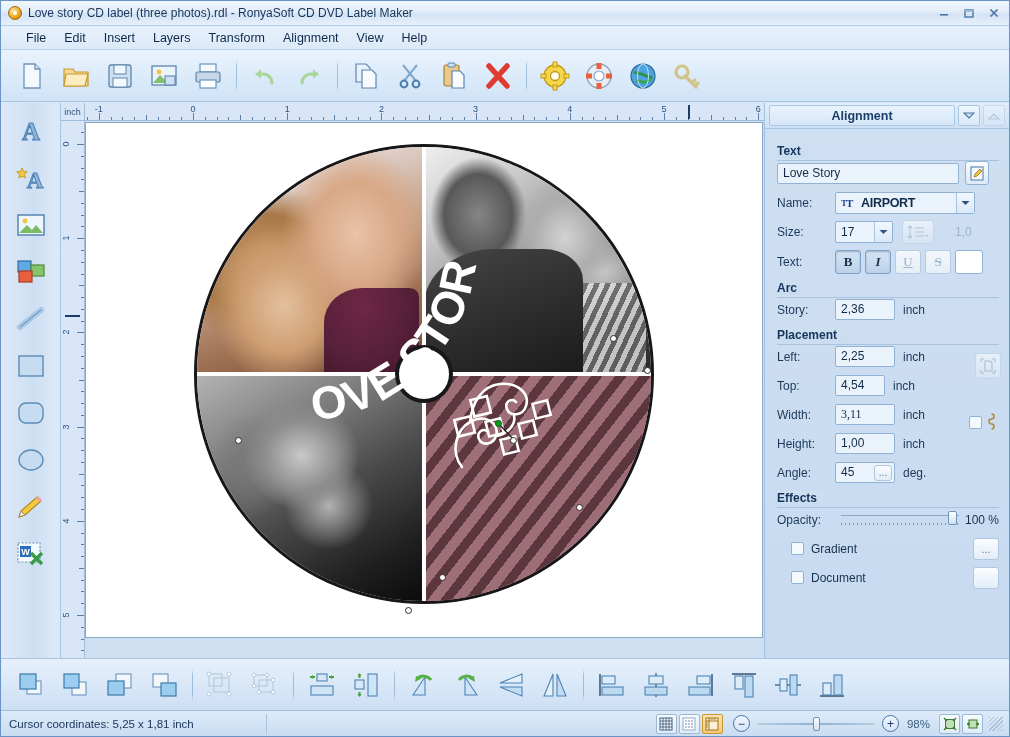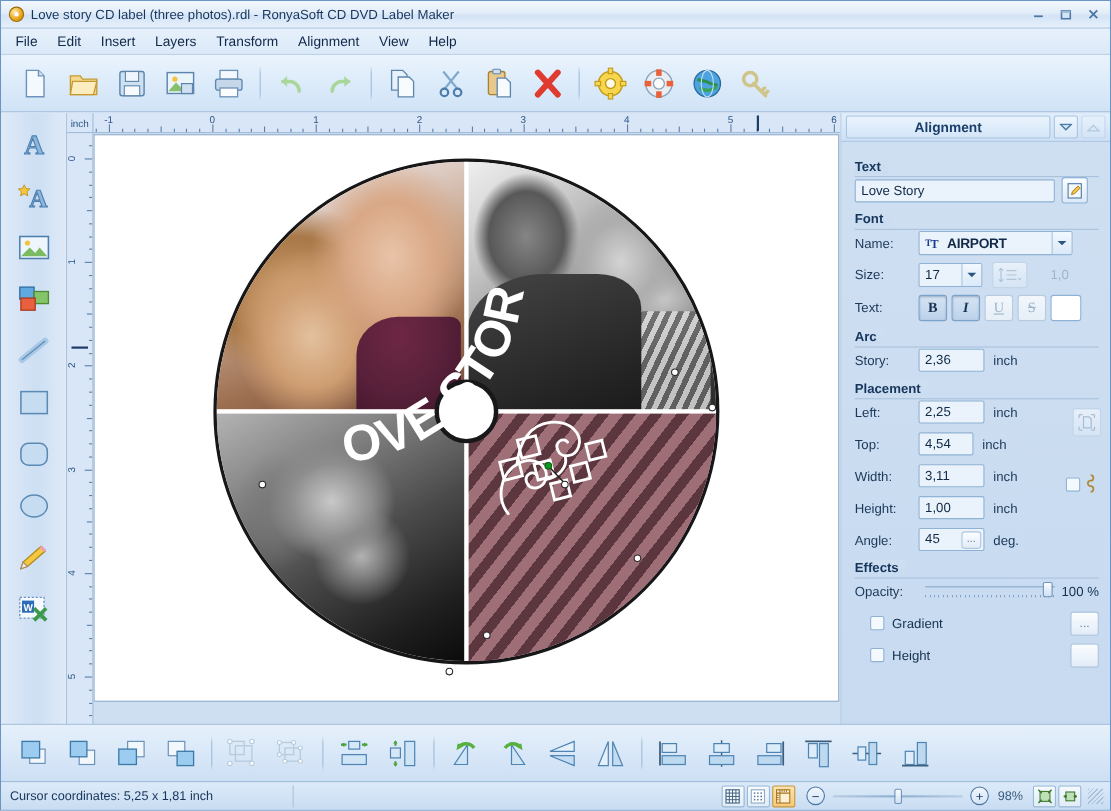--- a/index.html
+++ b/index.html
@@ -24,21 +24,21 @@
     border-radius: 50%; border: 1px solid #9d6a05; }
   .app-icon .hole { position: absolute; left: 6px; top: 6px; width: 4px; height: 4px;
     background: #fdfdfd; border-radius: 50%; }
   .title-text { font-size: 12px; color: #16355c; white-space: nowrap; }
   .wbtns { position: absolute; right: 4px; top: 3px; display: flex; gap: 3px; }
   .wbtn { width: 22px; height: 17px; display: flex; align-items: center;
     justify-content: center; color: #2c5584; font-size: 12px; }
   .wbtn svg { display: block; }
 
   
-  .menubar { height: 24px; display: flex; align-items: center; padding-left: 4px;
+  .menubar { height: 24px; display: flex; align-items: center; padding-left: 16px;
     background: linear-gradient(#e7f1fc, #dbe9f8);
     border-bottom: 1px solid #bdd3e9; }
   .menu-item { padding: 3px 9px; font-size: 12.5px; color: #10294a; cursor: default; }
 
   
   .toolbar { height: 52px; display: flex; align-items: center; padding-left: 10px;
     gap: 2px; background: linear-gradient(#eaf3fd 0%, #dcebfa 50%, #d0e3f6 100%);
     border-bottom: 1px solid #a8c4e0; }
   .tb-btn { width: 42px; height: 42px; display: flex; align-items: center;
     justify-content: center; border-radius: 3px; }
@@ -682,23 +682,20 @@
         <div class="row">
           <div class="fld" style="width:182px;">Love Story</div>
           <div class="ico-btn" style="margin-left:6px;">
             <svg width="15" height="15" viewBox="0 0 15 15">
                 <rect x="1" y="1" width="12" height="13" fill="#f4f9fe" stroke="#4b79a6" stroke-width="1"></rect>
                 <path d="M4 11l1-3 5-5 2 2-5 5z" fill="#f5c342" stroke="#9a7716" stroke-width=".8"></path>
               </svg>
           </div>
         </div>
 
-        <div class="group-title">
-          <i>Font</i><span class="line"></span>
-        </div>
         <div class="row">
           <label>Name:</label>
           <div class="combo" style="width:140px;">
             <div class="val">
               <svg width="16" height="13" viewBox="0 0 16 13">
                   <text x="0" y="10" font-size="9" font-weight="bold" fill="#1b3f8f" font-family="Liberation Serif, serif">T</text>
                   <text x="5" y="11" font-size="11" font-weight="bold" fill="#1b3f8f" font-family="Liberation Serif, serif">T</text>
                 </svg>
               <span style="font-family:'Liberation Sans',sans-serif; font-weight:bold; letter-spacing:-.3px; font-size:12.5px;">AIRPORT</span>
             </div>
@@ -757,21 +754,21 @@
             <div class="fld" style="width:60px;">2,25</div>
             <span class="unit">inch</span>
           </div>
           <div class="row">
             <label>Top:</label>
             <div class="fld" style="width:50px;">4,54</div>
             <span class="unit">inch</span>
           </div>
           <div class="row">
             <label>Width:</label>
-            <div class="fld" style="width:60px;">3,11</div>
+            <div class="fld" style="width:60px;font-family:Liberation Serif, serif;">3,11</div>
             <span class="unit">inch</span>
           </div>
           <div class="row">
             <label>Height:</label>
             <div class="fld" style="width:60px;">1,00</div>
             <span class="unit">inch</span>
           </div>
           <div class="row">
             <label>Angle:</label>
             <div class="fld" style="width:60px; display:flex; align-items:center; justify-content:space-between; padding-right:2px;">
@@ -811,21 +808,21 @@
         </div>
         <div class="row">
           <span style="width:14px;"></span>
           <span class="cbx"></span>
           <span style="font-size:12px; flex:1;">Gradient</span>
           <span class="dots-btn">...</span>
         </div>
         <div class="row">
           <span style="width:14px;"></span>
           <span class="cbx"></span>
-          <span style="font-size:12px; flex:1;">Height</span>
+          <span style="font-size:12px; flex:1;">Document</span>
           <span class="dots-btn" style="color:transparent;">.</span>
         </div>
       </div>
     </div>
   </div>
 
   <div class="bottombar">
     <div class="tb-btn">
       <svg width="32" height="30" viewBox="0 0 32 30">
           <rect x="11" y="11" width="14" height="13" fill="#f2f7fc" stroke="#6d93bb" stroke-width="1.1"></rect>

